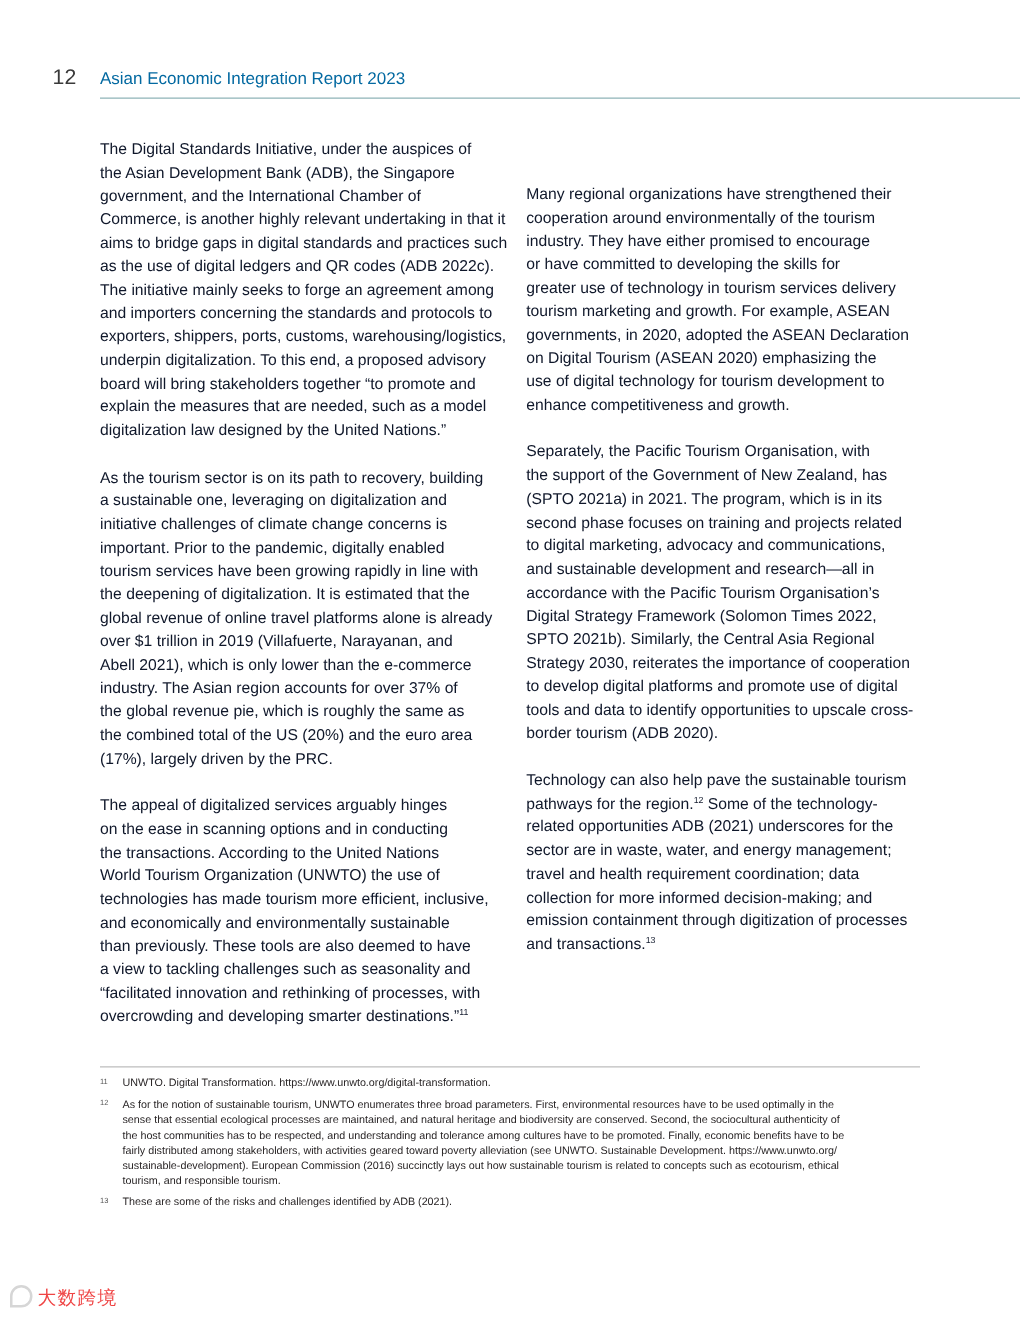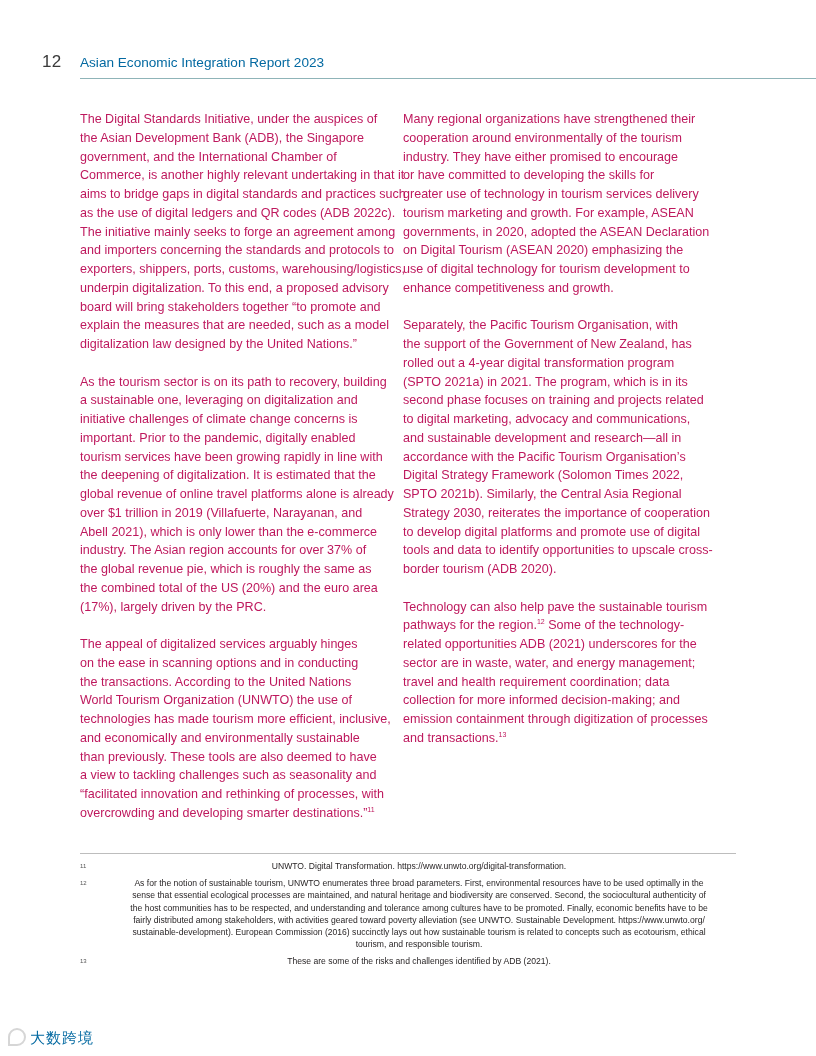--- a/index.html
+++ b/index.html
@@ -14,43 +14,43 @@
     .running-title {
       position: absolute; left: 80px; top: 55px;
       font-size: 13.6px; color: #0369a1;
     }
     .header-rule {
       position: absolute; left: 80px; right: 0; top: 78px; height: 1px;
       background: #8fb4b8;
     }
     .col {
       position: absolute; top: 110px; width: 316px;
-      font-size: 12.55px; line-height: 18.75px; color: #be185d;
+      font-size: 12.55px; line-height: 18.75px; color: #0f172a;
     }
     .col.left { left: 80px; }
-    .col.right { left: 403px; width: 318px; }
+    .col.right { left: 421px; width: 318px; margin-top: 36px; }
     .col p { margin: 0 0 18.75px 0; }
     .col p .line { display: block; white-space: nowrap; }
     sup.fn { font-size: 7px; line-height: 0; vertical-align: 5px; }
     .footnote-rule {
       position: absolute; left: 80px; top: 853px; width: 656px; height: 1px;
       background: #bdbdbd;
     }
     .footnotes {
       position: absolute; left: 80px; top: 860px; width: 660px;
       font-size: 8.6px; line-height: 12.2px; color: #231f20;
     }
-    .footnote { position: relative; padding-left: 18px; margin-bottom: 5px; text-align: center; }
+    .footnote { position: relative; padding-left: 18px; margin-bottom: 5px; }
     .footnote .fn-num {
       position: absolute; left: 0; top: 0; font-size: 6px; color: #555;
     }
     .footnote .line { display: block; white-space: nowrap; }
     .watermark {
       position: absolute; left: 8px; top: 1028px;
-      font-size: 15px; color: #0369a1; letter-spacing: 1px;
+      font-size: 15px; color: #ef4444; letter-spacing: 1px;
       font-family: "DejaVu Sans", sans-serif;
     }
     .watermark .wm-logo {
       display: inline-block; width: 14px; height: 14px; border: 2px solid #d6d6d6;
       border-radius: 50% 50% 50% 0; margin-right: 4px; vertical-align: -3px;
     }
   </style>
 </head>
 <body>
 
@@ -112,21 +112,20 @@
       <span class="line">greater use of technology in tourism services delivery</span>
       <span class="line">tourism marketing and growth. For example, ASEAN</span>
       <span class="line">governments, in 2020, adopted the ASEAN Declaration</span>
       <span class="line">on Digital Tourism (ASEAN 2020) emphasizing the</span>
       <span class="line">use of digital technology for tourism development to</span>
       <span class="line">enhance competitiveness and growth.</span>
     </p>
   <p id="rc-p1">
       <span class="line">Separately, the Pacific Tourism Organisation, with</span>
       <span class="line">the support of the Government of New Zealand, has</span>
-      <span class="line">rolled out a 4-year digital transformation program</span>
       <span class="line">(SPTO 2021a) in 2021. The program, which is in its</span>
       <span class="line">second phase focuses on training and projects related</span>
       <span class="line">to digital marketing, advocacy and communications,</span>
       <span class="line">and sustainable development and research—all in</span>
       <span class="line">accordance with the Pacific Tourism Organisation’s</span>
       <span class="line">Digital Strategy Framework (Solomon Times 2022,</span>
       <span class="line">SPTO 2021b). Similarly, the Central Asia Regional</span>
       <span class="line">Strategy 2030, reiterates the importance of cooperation</span>
       <span class="line">to develop digital platforms and promote use of digital</span>
       <span class="line">tools and data to identify opportunities to upscale cross-</span>

